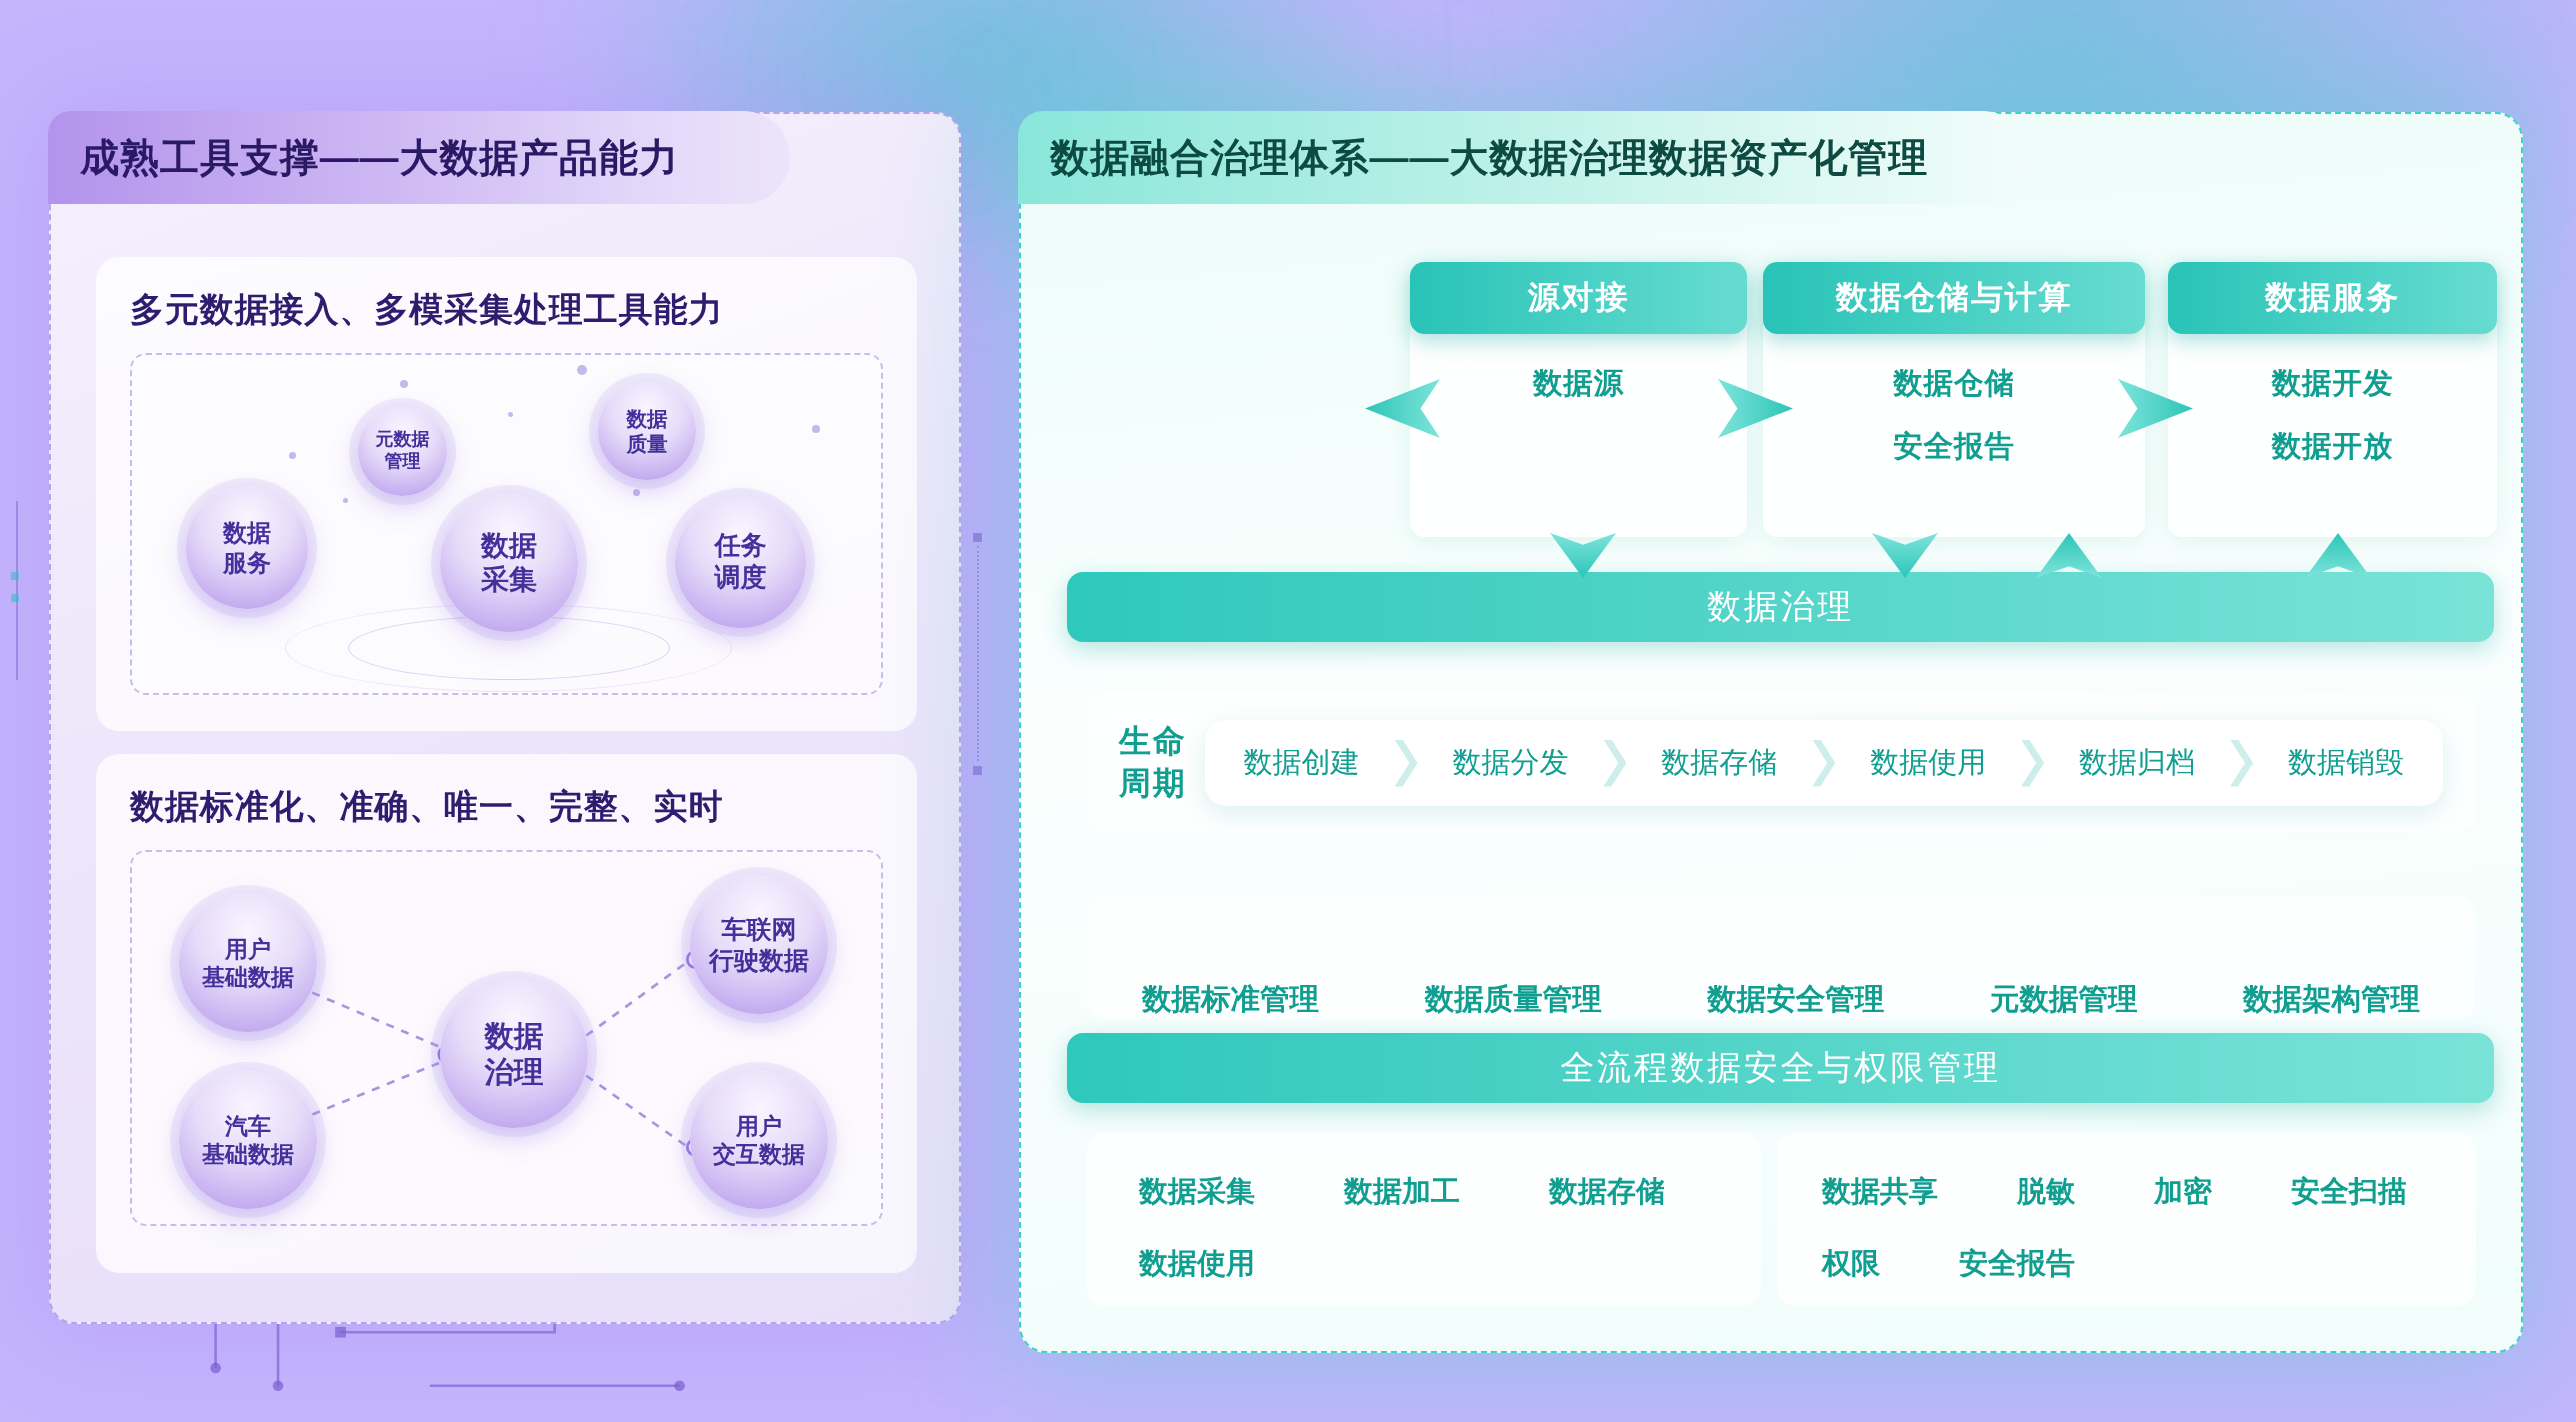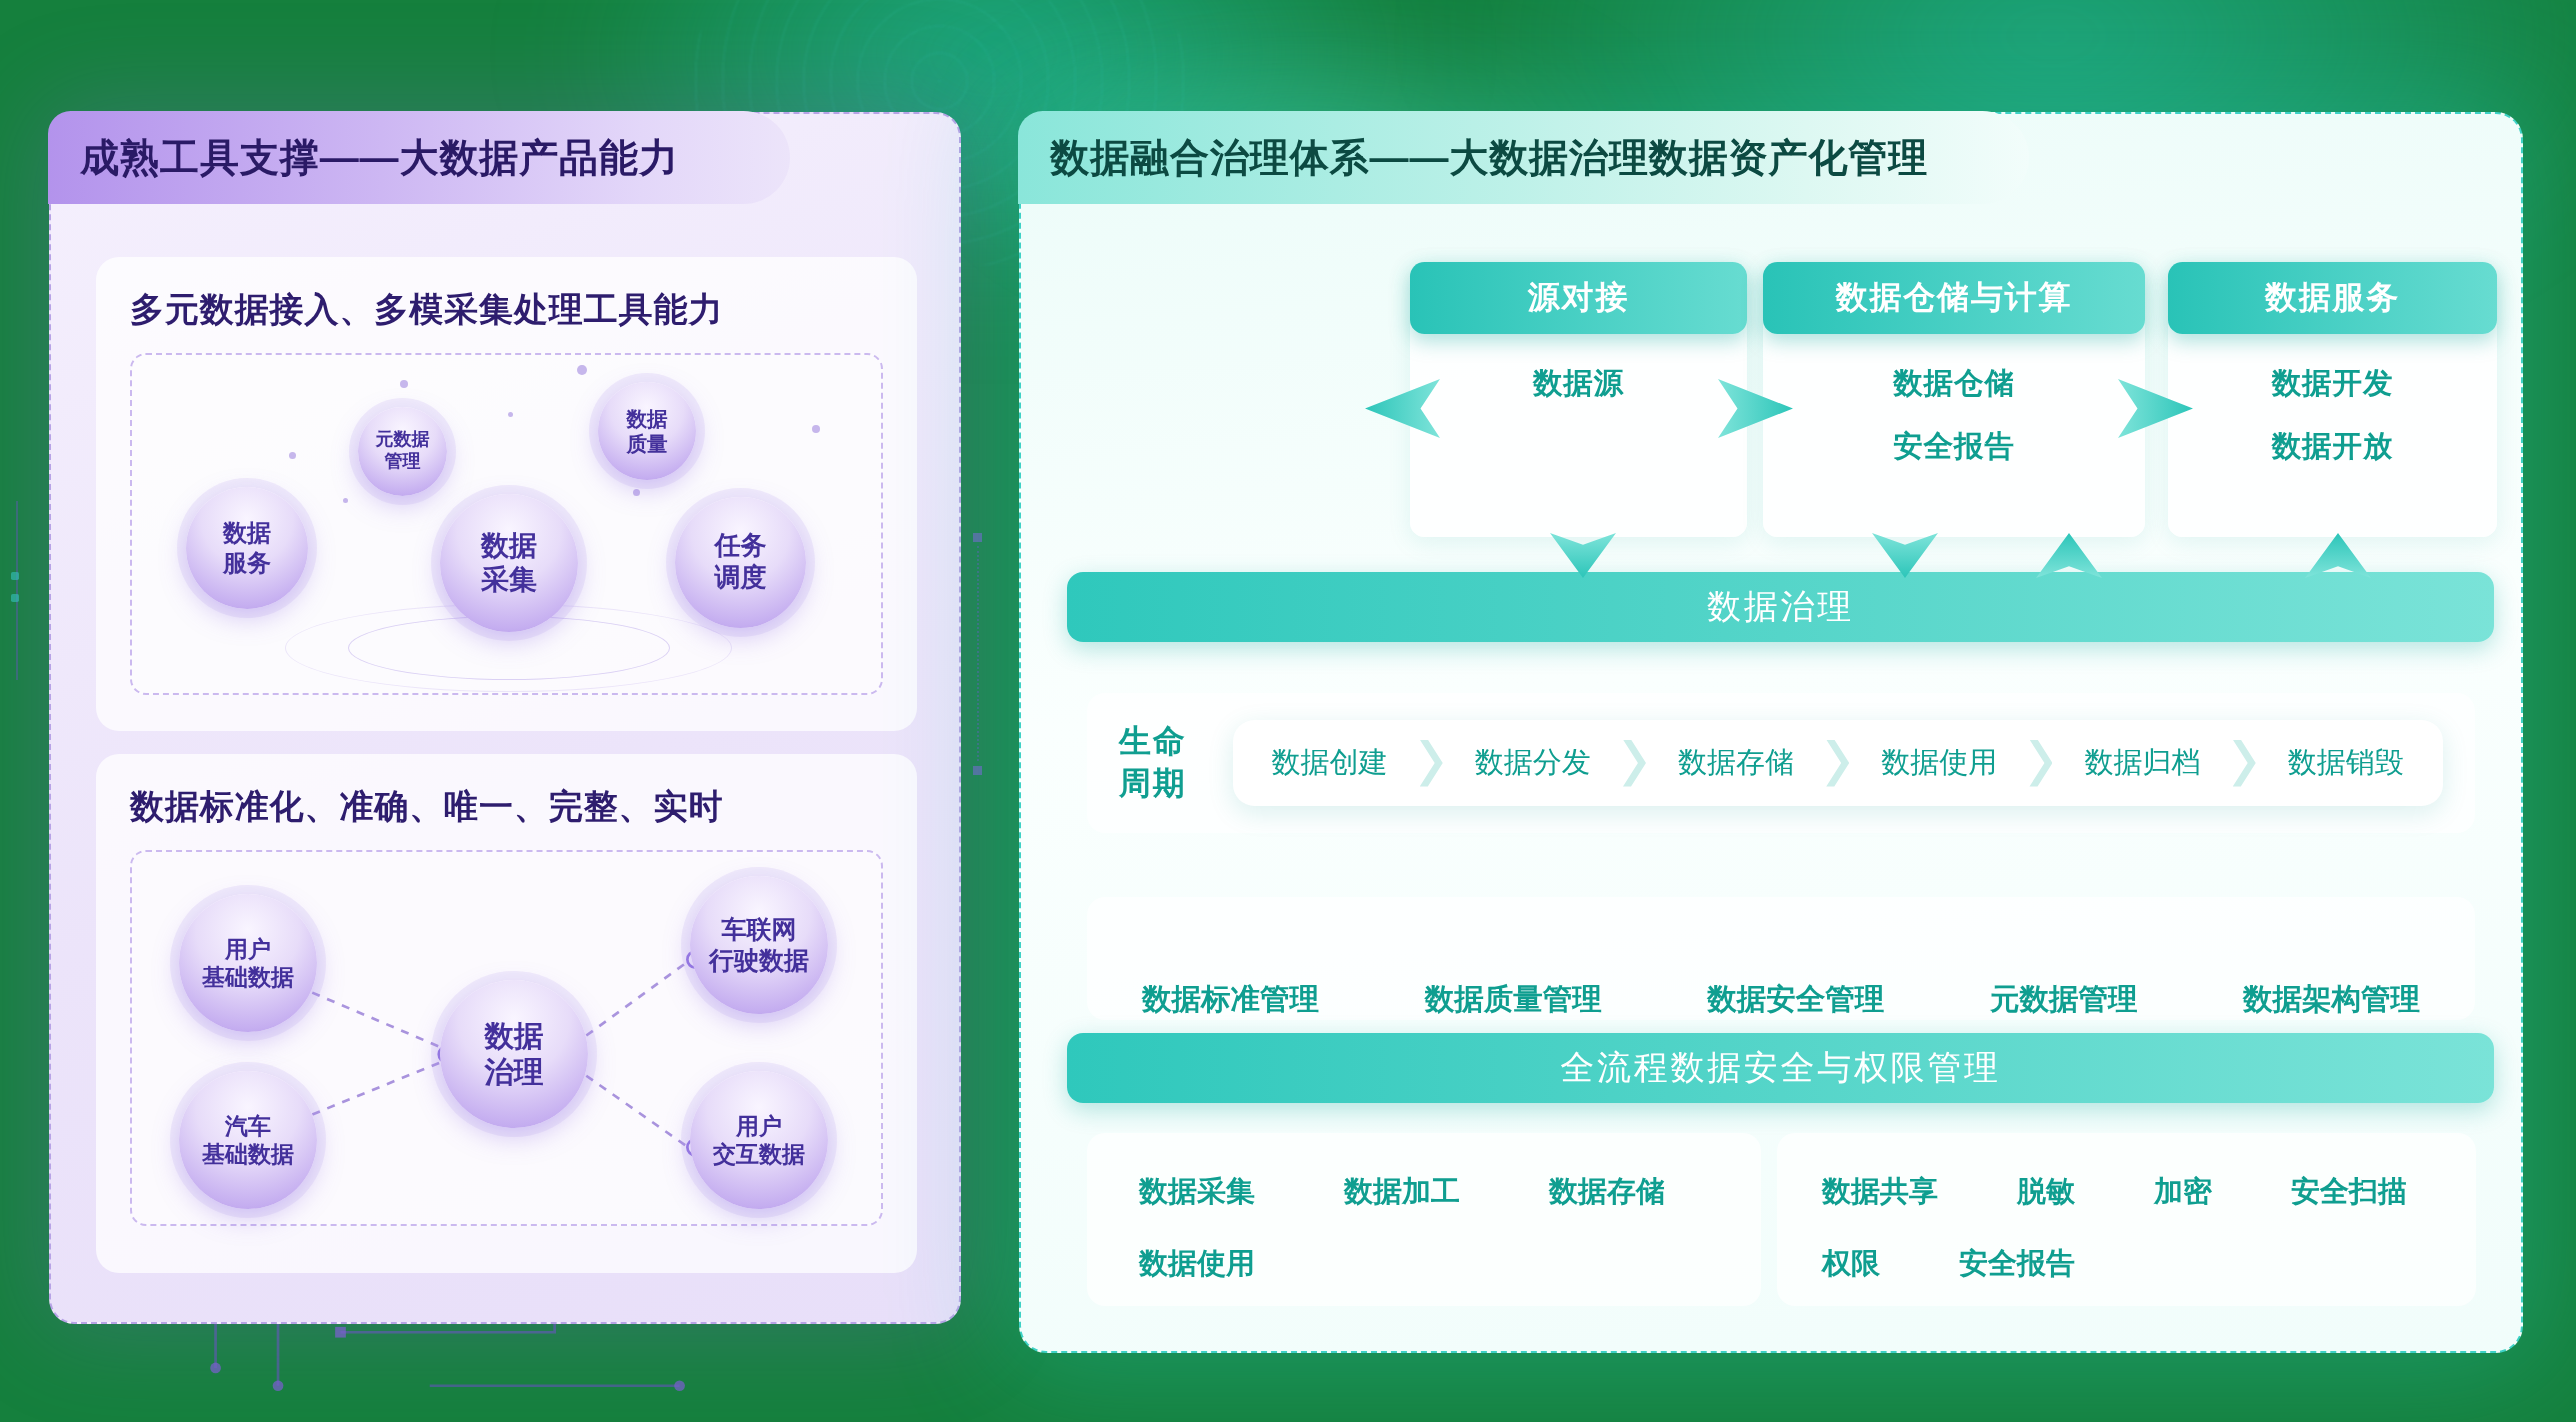--- a/index.html
+++ b/index.html
@@ -1,18 +1,18 @@
 <!DOCTYPE html>
 <html style="font-size:14.3px"><head>
 <meta charset="utf-8">
 <style>
   * { box-sizing: border-box; margin: 0; padding: 0; }
   html,body { width:2576px; height:1422px; background:#000; overflow:hidden;
               font-family:"Liberation Sans", sans-serif; }
-  .stage { position:relative; width:2576px; height:1422px; background:#15803d; }
+  .stage { position:relative; width:2576px; height:1422px; background:#c4b5fd; }
 
   
   .glow { position:absolute; border-radius:50%; filter:blur(54px); pointer-events:none; z-index:0; }
   .glowA { left:555px; top:-197px; width:877px; height:501px; background:radial-gradient(ellipse, rgba(38,205,193,.55), rgba(38,205,193,0) 70%); }
   .glowB { left:1449px; top:-268px; width:1208px; height:608px; background:radial-gradient(ellipse, rgba(38,205,193,.5), rgba(38,205,193,0) 70%); }
   .glowC { left:966px; top:36px; width:680px; height:233px; background:radial-gradient(ellipse, rgba(110,230,190,.30), rgba(110,230,190,0) 70%); }
   .ripples { position:absolute; left:680px; top:-72px; width:519px; height:340px; border-radius:50%;
              background:repeating-radial-gradient(circle at 50% 45%, rgba(64,212,200,.22) 0 1.8px, transparent 1.8px 27px);
              opacity:.45; filter:blur(0.9px); z-index:0; }
 
@@ -78,21 +78,21 @@
     display:flex; align-items:center; justify-content:center;
     color:#fff; font-size:34px; font-weight:normal; letter-spacing:2.7px;
     box-shadow:0 7.2px 23px rgba(24,170,158,.30); }
   .bar-gov { top:458px; }
   .bar-sec { top:919px; }
 
   .lifecycle { position:absolute; left:66px; top:579px; width:1388px; height:140px;
     background:rgba(255,255,255,.70); border-radius:18px;
     display:flex; align-items:center; padding:0 32px; }
   .lc-label { white-space:pre-line; font-size:32px; font-weight:bold; color:#0f9e90;
-    line-height:1.3; margin-right:46px; letter-spacing:1.8px; }
+    line-height:1.3; margin-right:18px; letter-spacing:1.8px; }
   .lc-pill { flex:1; height:86px; background:#fff; border-radius:21.5px;
     box-shadow:0 7.2px 27px rgba(16,150,140,.14);
     display:flex; align-items:center; justify-content:space-between; padding:0 39px; }
   .stg { font-size:29px; font-weight:normal; color:#0f9e90; }
   .chev { width:23px; height:47px; background:#cdeeea;
     clip-path:polygon(0 0, 35% 0, 100% 50%, 35% 100%, 0 100%, 65% 50%); }
 
   .mgmt { position:absolute; left:66px; top:783px; width:1388px; height:123px;
     background:rgba(255,255,255,.70); border-radius:18px;
     display:flex; align-items:flex-end; justify-content:space-between; padding:0 55px;gap:24px; }

